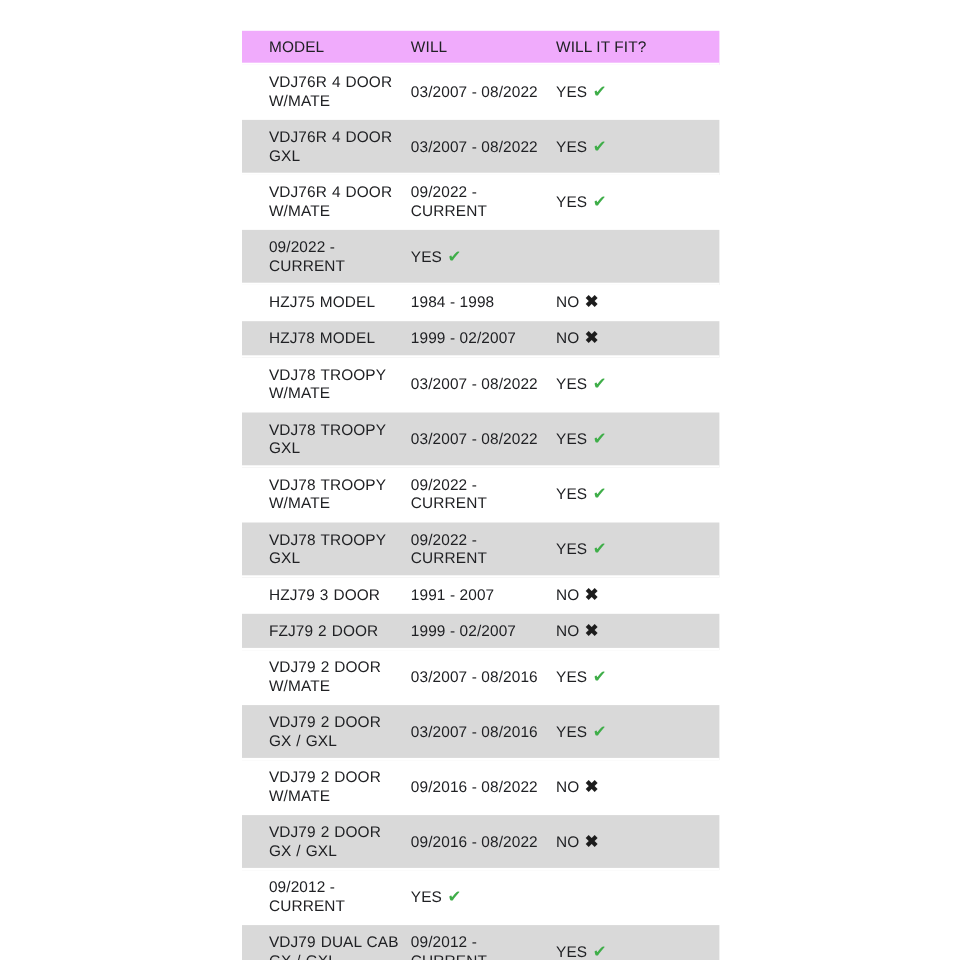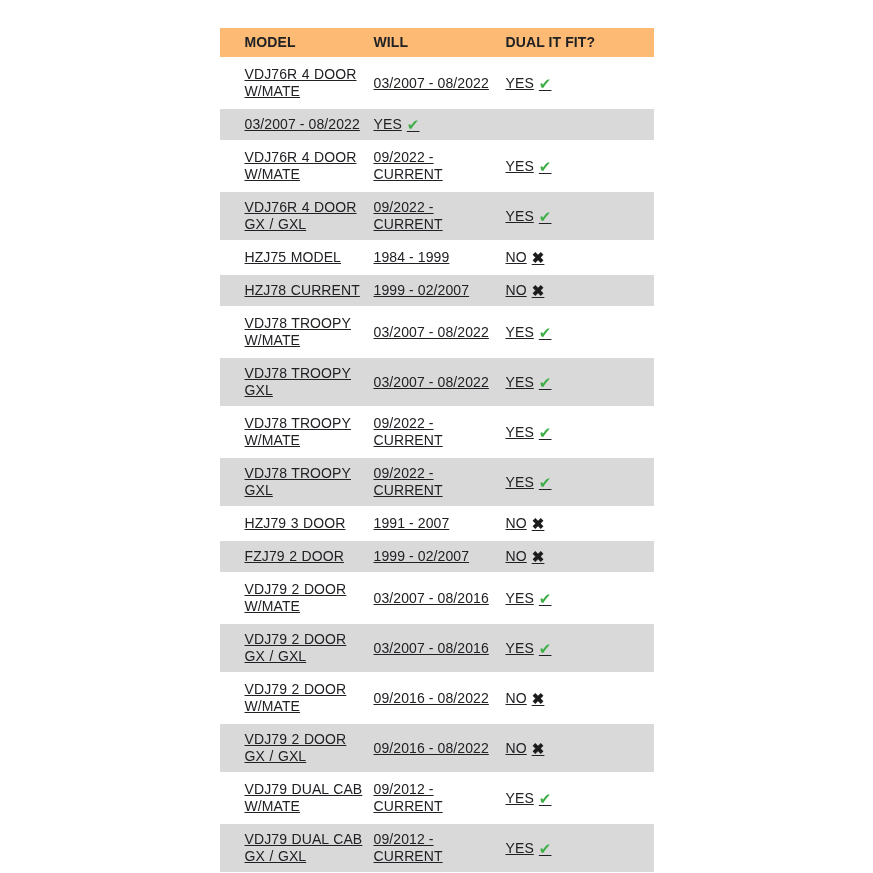--- a/index.html
+++ b/index.html
@@ -19,29 +19,28 @@
     display: grid;
     grid-template-columns: 129px 132px 1fr;
     align-items: center;
     padding-left: 25px;
     border-bottom: 2px solid #ffffff;
     font-size: 14px;
     line-height: 17px;
     letter-spacing: 0.1px;
   }
   .header-row {
-    background: #fdba74;
-    font-weight: 700;
+    background: #f0abfc;
+    font-weight: 400;
     padding-top: 6px;
     padding-bottom: 6px;
   }
   .body-row {
     padding-top: 7px;
     padding-bottom: 7px;
-    text-decoration: underline;
   }
   .body-row:nth-child(even) {
     background: #d9d9d9;
   }
   .cell.model {
     padding-right: 10px;
     word-spacing: 0.5px;
   }
   .cell.fit {
     display: flex;
@@ -60,69 +59,69 @@
     font-weight: 700;
   }
 </style>
 </head>
 <body>
 
 <div class="fitment-table">
   <div class="row header-row">
     <div class="cell model">MODEL</div>
     <div class="cell year">WILL</div>
-    <div class="cell fit">DUAL IT FIT?</div>
+    <div class="cell fit">WILL IT FIT?</div>
   </div>
   <div id="table-body">
   <div class="row body-row">
     <div class="cell model">VDJ76R 4 DOOR W/MATE</div>
     <div class="cell year">03/2007 - 08/2022</div>
     <div class="cell fit">
       <span class="fit-label">YES</span>
       <span class="fit-icon ok">✔</span>
     </div>
   </div>
 
   <div class="row body-row">
+    <div class="cell model">VDJ76R 4 DOOR GXL</div>
     <div class="cell year">03/2007 - 08/2022</div>
     <div class="cell fit">
       <span class="fit-label">YES</span>
       <span class="fit-icon ok">✔</span>
     </div>
   </div>
 
   <div class="row body-row">
     <div class="cell model">VDJ76R 4 DOOR W/MATE</div>
     <div class="cell year">09/2022 - CURRENT</div>
     <div class="cell fit">
       <span class="fit-label">YES</span>
       <span class="fit-icon ok">✔</span>
     </div>
   </div>
 
   <div class="row body-row">
-    <div class="cell model">VDJ76R 4 DOOR GX / GXL</div>
     <div class="cell year">09/2022 - CURRENT</div>
     <div class="cell fit">
       <span class="fit-label">YES</span>
       <span class="fit-icon ok">✔</span>
     </div>
   </div>
 
   <div class="row body-row">
     <div class="cell model">HZJ75 MODEL</div>
-    <div class="cell year">1984 - 1999</div>
-    <div class="cell fit">
-      <span class="fit-label">NO</span>
-      <span class="fit-icon no">✖</span>
-    </div>
-  </div>
-
-  <div class="row body-row">
-    <div class="cell model">HZJ78 CURRENT</div>
+    <div class="cell year">1984 - 1998</div>
+    <div class="cell fit">
+      <span class="fit-label">NO</span>
+      <span class="fit-icon no">✖</span>
+    </div>
+  </div>
+
+  <div class="row body-row">
+    <div class="cell model">HZJ78 MODEL</div>
     <div class="cell year">1999 - 02/2007</div>
     <div class="cell fit">
       <span class="fit-label">NO</span>
       <span class="fit-icon no">✖</span>
     </div>
   </div>
 
   <div class="row body-row">
     <div class="cell model">VDJ78 TROOPY W/MATE</div>
     <div class="cell year">03/2007 - 08/2022</div>
@@ -207,21 +206,20 @@
   <div class="row body-row">
     <div class="cell model">VDJ79 2 DOOR GX / GXL</div>
     <div class="cell year">09/2016 - 08/2022</div>
     <div class="cell fit">
       <span class="fit-label">NO</span>
       <span class="fit-icon no">✖</span>
     </div>
   </div>
 
   <div class="row body-row">
-    <div class="cell model">VDJ79 DUAL CAB W/MATE</div>
     <div class="cell year">09/2012 - CURRENT</div>
     <div class="cell fit">
       <span class="fit-label">YES</span>
       <span class="fit-icon ok">✔</span>
     </div>
   </div>
 
   <div class="row body-row">
     <div class="cell model">VDJ79 DUAL CAB GX / GXL</div>
     <div class="cell year">09/2012 - CURRENT</div>

